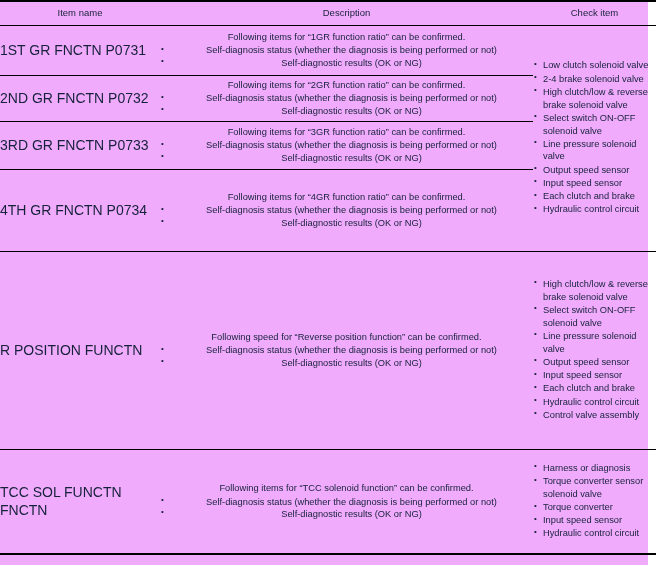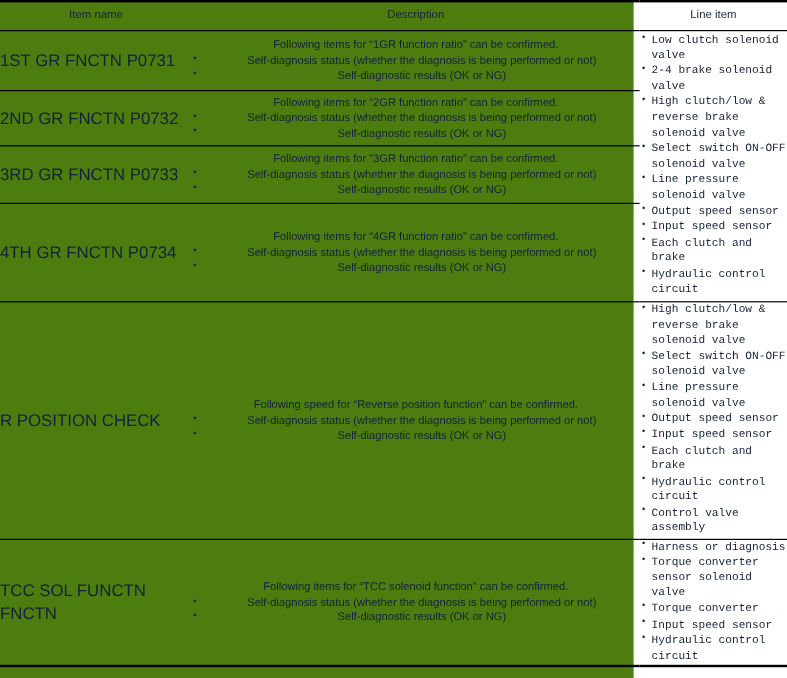--- a/index.html
+++ b/index.html
@@ -11,23 +11,23 @@
   body {
     width: 656px;
     height: 565px;
     font-family: "Liberation Sans", sans-serif;
     color: #16213a;
     overflow: hidden;
   }
 
   #sheet {
     position: relative;
-    width: 528px;
+    width: 648px;
     height: 565px;
-    background: #4d7c0f;
+    background: #f0abfc;
   }
 
   table.spec {
     width: 656px;
     border-collapse: collapse;
     table-layout: fixed;
     font-size: 9.3px;
     line-height: 1.33;
   }
 
@@ -102,21 +102,20 @@
     top: -0.5px;
     font-size: 8px;
   }
 
   td.desc ul.bullets > li { white-space: nowrap; }
 
   ul.checklist {
     list-style: none;
     margin: 0;
     padding: 0;
-    font-family: Liberation Mono, monospace;
   }
   ul.checklist > li {
     position: relative;
     padding-left: 10px;
     margin: 0 0 0.5px 0;
     line-height: 1.37;
   }
   ul.checklist > li::before {
     content: "\2022";
     position: absolute;
@@ -132,21 +131,21 @@
   <table class="spec">
     <colgroup>
       <col class="c-item">
       <col class="c-desc">
       <col class="c-check">
     </colgroup>
     <thead>
       <tr>
         <th class="item">Item name</th>
         <th class="desc">Description</th>
-        <th class="check">Line item</th>
+        <th class="check">Check item</th>
       </tr>
     </thead>
     <tbody>
         <tr style="height: 50px;">
           <td class="item">1ST GR FNCTN P0731</td>
           <td class="desc">
             <p class="lead">Following items for “1GR function ratio” can be confirmed.</p>
             <ul class="bullets">
               <li>Self-diagnosis status (whether the diagnosis is being performed or not)</li>
               <li>Self-diagnostic results (OK or NG)</li>
@@ -190,21 +189,21 @@
           <td class="item">4TH GR FNCTN P0734</td>
           <td class="desc">
             <p class="lead">Following items for “4GR function ratio” can be confirmed.</p>
             <ul class="bullets">
               <li>Self-diagnosis status (whether the diagnosis is being performed or not)</li>
               <li>Self-diagnostic results (OK or NG)</li>
             </ul>
           </td>
         </tr>
         <tr style="height: 198px;">
-          <td class="item">R POSITION CHECK</td>
+          <td class="item">R POSITION FUNCTN</td>
           <td class="desc">
             <p class="lead">Following speed for “Reverse position function” can be confirmed.</p>
             <ul class="bullets">
               <li>Self-diagnosis status (whether the diagnosis is being performed or not)</li>
               <li>Self-diagnostic results (OK or NG)</li>
             </ul>
           </td>
           <td class="check">
             <ul class="checklist">
               <li>High clutch/low &amp; reverse brake solenoid valve</li>

